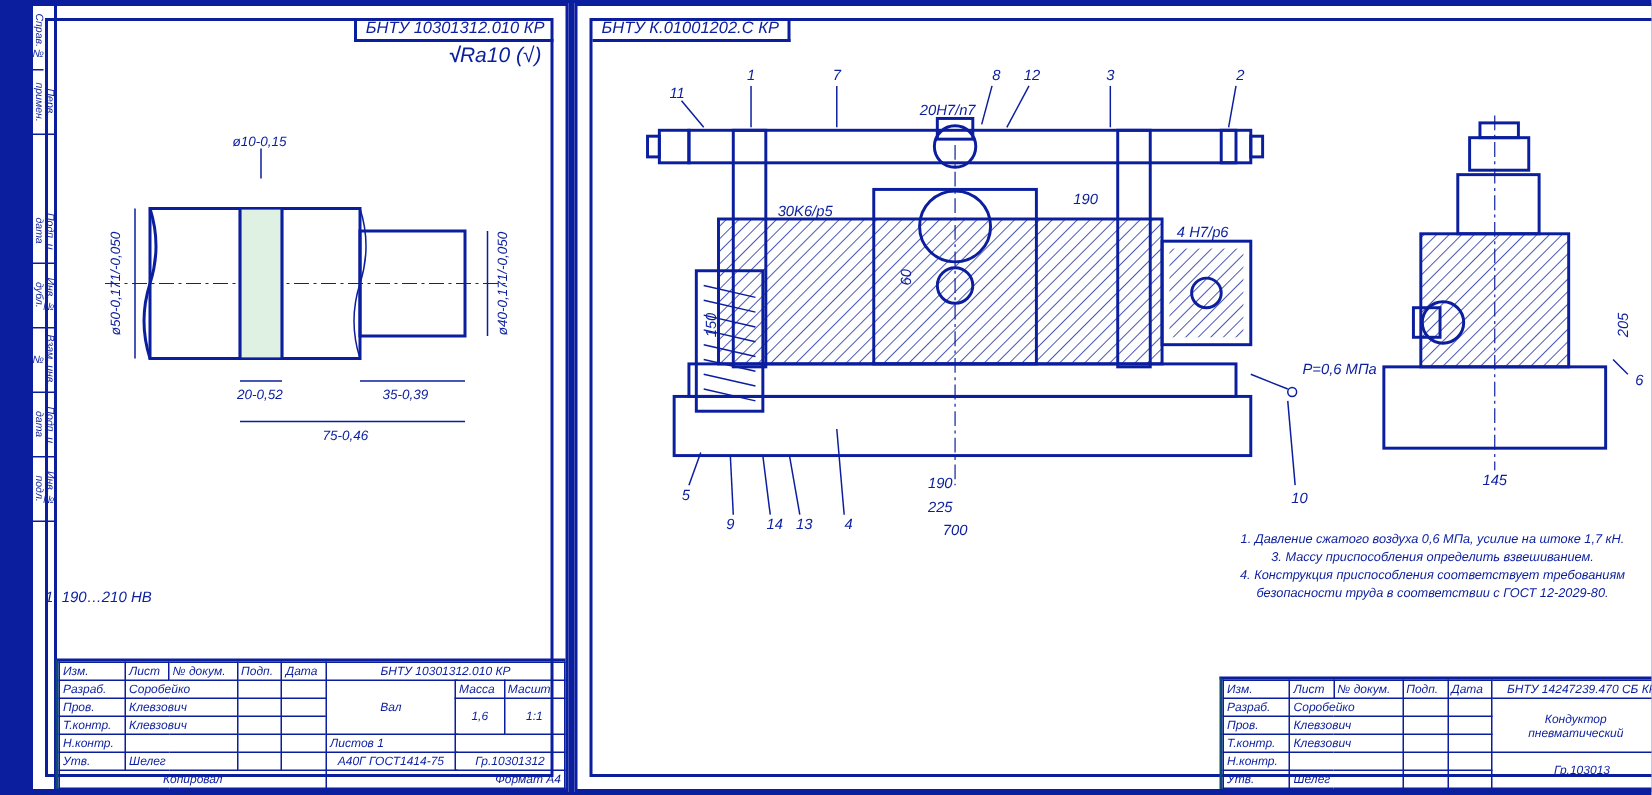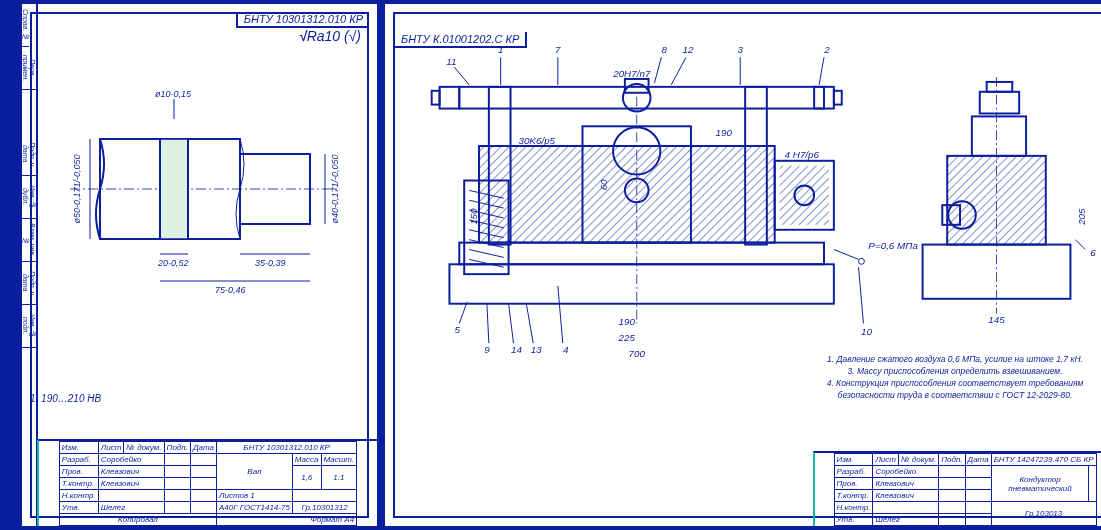--- a/index.html
+++ b/index.html
@@ -7,21 +7,21 @@
   .sheet{background:#fff;border:2px solid #0b1e9e;position:relative;margin:2px;}
   .sheet-left{width:355px;}
   .sheet-right{flex:1;}
   .frame-inner{position:absolute;inset:8px;border:2px solid #0b1e9e;}
   .tag{position:absolute;right:8px;top:8px;border-bottom:2px solid #0b1e9e;border-left:2px solid #0b1e9e;padding:1px 6px;font-style:italic;font-size:11px;}
   .surface-note{position:absolute;right:16px;top:24px;font-style:italic;font-size:14px;}
   .surface-note .check{font-weight:bold;}
   .drawing-area-left{position:absolute;left:18px;top:55px;right:18px;height:260px;}
   .shaft-svg{width:320px;height:240px;}
   .notes-left{position:absolute;left:8px;bottom:120px;font-style:italic;font-size:10px;line-height:14px;}
-  .title-block{position:absolute;right:0;bottom:0;border-top:2px solid #0b1e9e;border-left:2px solid #14b8a6;font-style:italic;display:flex;flex-direction:column;align-items:center;}
+  .title-block{position:absolute;right:0;bottom:0;border-top:2px solid #0b1e9e;border-left:2px solid #0c4a6e;font-style:italic;display:flex;flex-direction:column;}
   .tb-left-rows{border-collapse:collapse;}
   .tb-left-rows td{border:1px solid #0b1e9e;padding:1px 2px;font-size:8px;white-space:nowrap;vertical-align:middle;}
   .tb-big{font-size:14px;padding:2px 6px;}
   .tb-mid{font-size:11px;}
   .tb-sm{font-size:8px;}
   .side-band{position:absolute;left:0;top:0;bottom:0;width:14px;border-right:2px solid #0b1e9e;}
   .side-cell{border-bottom:1px solid #0b1e9e;height:42px;writing-mode:vertical-rl;text-align:center;font-size:7px;font-style:italic;display:flex;align-items:center;justify-content:center;}
   
   .drawing-area-right{position:absolute;left:25px;top:20px;right:15px;bottom:120px;}
   .jig-svg{width:100%;height:100%;}
@@ -152,21 +152,21 @@
           <td colspan="5" class="tb-sm" style="text-align:center;">Копировал</td>
           <td colspan="4" class="tb-sm" style="text-align:right;">Формат   А4</td>
         </tr>
       </tbody>
         </table>
     </div>
   </div>
 
   <div class="sheet sheet-right">
     <div class="frame-inner"></div>
-    <div class="tag" style="left:10px;right:auto;border-left:none;border-right:2px solid #0b1e9e;margin-top:20px;">БНТУ К.01001202.С КР</div>
+    <div class="tag" style="left:10px;right:auto;border-left:none;border-right:2px solid #0b1e9e;">БНТУ К.01001202.С КР</div>
 
     <div class="drawing-area-right">
       <svg class="jig-svg" viewBox="0 0 700 380">
         <defs>
           <pattern id="hatch2" width="6" height="6" patternUnits="userSpaceOnUse" patternTransform="rotate(45)">
             <line x1="0" y1="0" x2="0" y2="6" stroke="#0b1e9e" stroke-width="1"></line>
           </pattern>
           <pattern id="hatch3" width="6" height="6" patternUnits="userSpaceOnUse" patternTransform="rotate(-45)">
             <line x1="0" y1="0" x2="0" y2="6" stroke="#0b1e9e" stroke-width="1"></line>
           </pattern>

